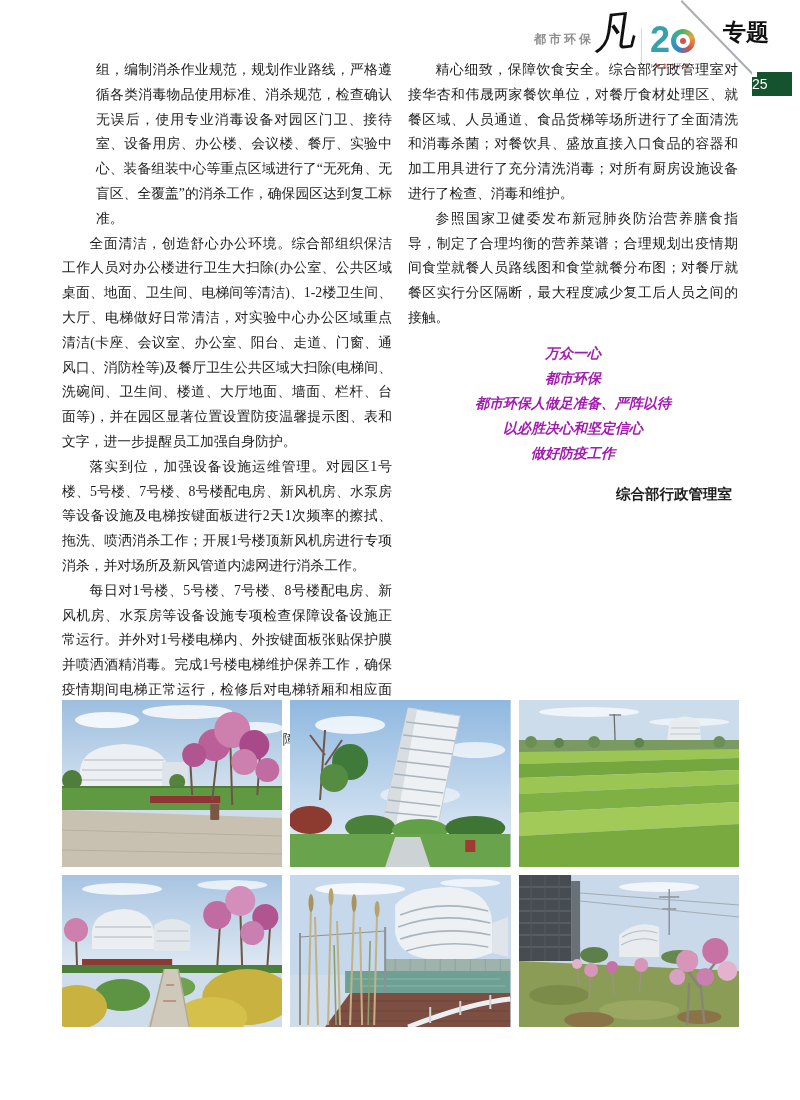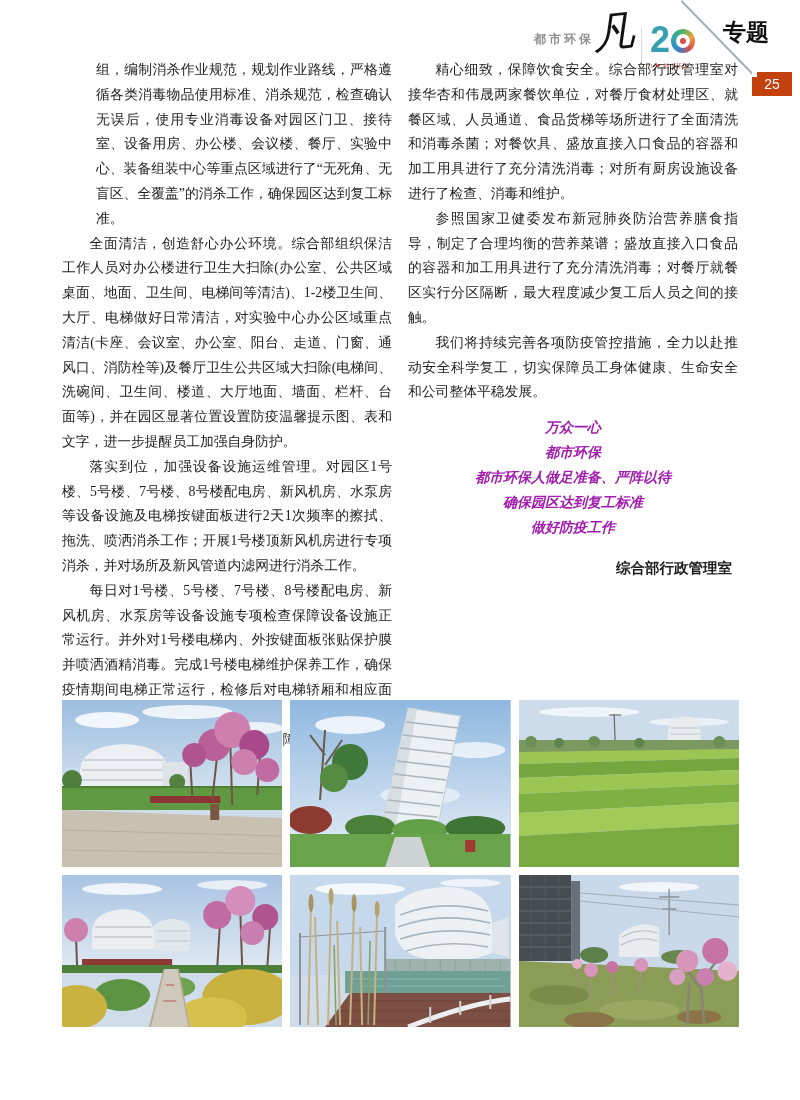--- a/index.html
+++ b/index.html
@@ -20,22 +20,22 @@
   .logo20 .ring::before{content:"";position:absolute;left:5px;top:5px;width:14px;height:14px;
                 border-radius:50%;background:#fff;}
   .logo20 .ring::after{content:"";position:absolute;left:9px;top:9px;width:6px;height:6px;
                 border-radius:50%;background:#d8504a;}
   .logo-tagline{position:absolute;left:651px;top:62px;font-size:6px;color:#c0392b;
                 font-family:"Liberation Sans",sans-serif;white-space:nowrap;letter-spacing:.5px;}
   .diagonal{position:absolute;left:682px;top:0;width:103px;height:2px;background:#a9aeb3;
             transform-origin:0 0;transform:rotate(45.8deg);}
   .section-label{position:absolute;left:723px;top:17px;font-size:23px;font-weight:bold;
                  font-family:"Liberation Sans",sans-serif;color:#111;}
-  .page-num{position:absolute;left:752px;top:72px;width:40px;height:24px;background:#c2410c;
-            color:#fff;font-family:"Liberation Sans",sans-serif;font-size:14px;text-align:center;
+  .page-num{position:absolute;left:752px;top:72px;width:40px;height:24px;background:#14532d;
+            color:#fff;font-family:"Liberation Sans",sans-serif;font-size:14px;text-align:left;
             line-height:24px;}
   .page-num::before{content:"";position:absolute;left:0;top:0;width:5px;height:5px;background:#fff;}
 
   
   .col{position:absolute;top:58px;width:330px;font-size:13.8px;line-height:24.8px;
        text-align:justify;}
   .col-left{left:62px;}
   .col-right{left:408px;}
   .col p{margin:0;text-indent:2em;}
   .col p.no-indent{text-indent:0;margin-left:34px;}
@@ -70,27 +70,26 @@
   <div class="col col-left">
     <p class="no-indent">组，编制消杀作业规范，规划作业路线，严格遵循各类消毒物品使用标准、消杀规范，检查确认无误后，使用专业消毒设备对园区门卫、接待室、设备用房、办公楼、会议楼、餐厅、实验中心、装备组装中心等重点区域进行了“无死角、无盲区、全覆盖”的消杀工作，确保园区达到复工标准。</p>
     <p>全面清洁，创造舒心办公环境。综合部组织保洁工作人员对办公楼进行卫生大扫除(办公室、公共区域桌面、地面、卫生间、电梯间等清洁)、1-2楼卫生间、大厅、电梯做好日常清洁，对实验中心办公区域重点清洁(卡座、会议室、办公室、阳台、走道、门窗、通风口、消防栓等)及餐厅卫生公共区域大扫除(电梯间、洗碗间、卫生间、楼道、大厅地面、墙面、栏杆、台面等)，并在园区显著位置设置防疫温馨提示图、表和文字，进一步提醒员工加强自身防护。</p>
     <p>落实到位，加强设备设施运维管理。对园区1号楼、5号楼、7号楼、8号楼配电房、新风机房、水泵房等设备设施及电梯按键面板进行2天1次频率的擦拭、拖洗、喷洒消杀工作；开展1号楼顶新风机房进行专项消杀，并对场所及新风管道内滤网进行消杀工作。</p>
     <p>每日对1号楼、5号楼、7号楼、8号楼配电房、新风机房、水泵房等设备设施专项检查保障设备设施正常运行。并外对1号楼电梯内、外按键面板张贴保护膜并喷洒酒精消毒。完成1号楼电梯维护保养工作，确保疫情期间电梯正常运行，检修后对电梯轿厢和相应面板进行消杀再投入使用。</p>
     <p>多方协调，全力做好防控物资保障工作。</p>
   </div>
 
   <div class="col col-right">
     <p>精心细致，保障饮食安全。综合部行政管理室对接华杏和伟晟两家餐饮单位，对餐厅食材处理区、就餐区域、人员通道、食品货梯等场所进行了全面清洗和消毒杀菌；对餐饮具、盛放直接入口食品的容器和加工用具进行了充分清洗消毒；对所有厨房设施设备进行了检查、消毒和维护。</p>
-    <p>参照国家卫健委发布新冠肺炎防治营养膳食指导，制定了合理均衡的营养菜谱；盛放直接入口食品的容器和加工用具进行了充分清洗消毒；对餐厅就餐区实行分区隔断，最大程度减少复工后人员之间的接触。</p>
-    <p>我们将持续完善各项防疫管控措施，全力以赴推动安全科学复工，切实保障员工身体健康、生命安全和公司整体平稳发展。</p>
+    <p>参照国家卫健委发布新冠肺炎防治营养膳食指导，制定了合理均衡的营养菜谱；合理规划出疫情期间食堂就餐人员路线图和食堂就餐分布图；对餐厅就餐区实行分区隔断，最大程度减少复工后人员之间的接触。</p>
     <div class="poem">
       <div>万众一心</div>
       <div>都市环保</div>
       <div>都市环保人做足准备、严阵以待</div>
-      <div>确保园区达到复工标准</div>
+      <div>以必胜决心和坚定信心</div>
       <div>做好防疫工作</div>
     </div>
     <div class="signature">综合部行政管理室</div>
   </div>
 
   <div class="photos">
 
     <div class="photo">
       <svg viewBox="0 0 220 167" preserveAspectRatio="none">
         <defs>

